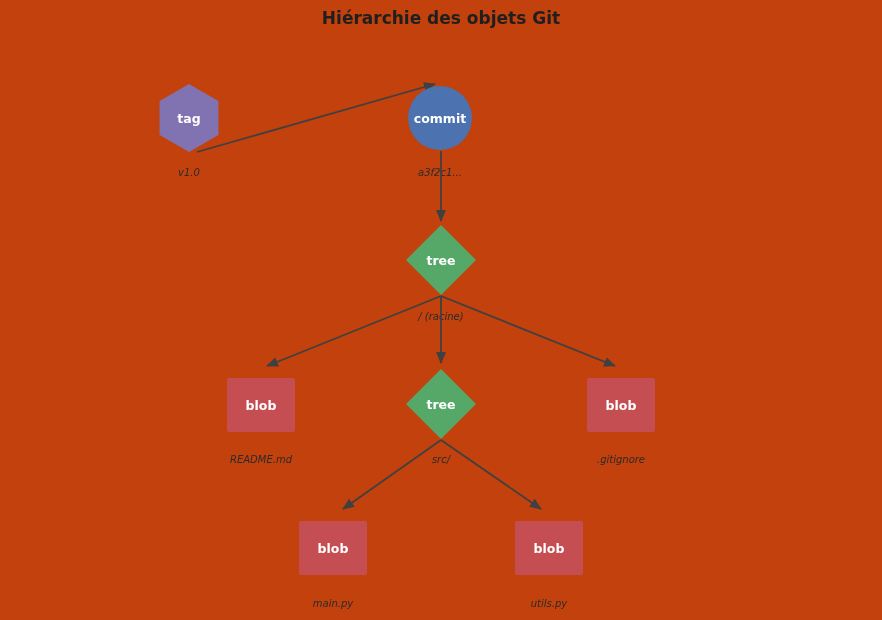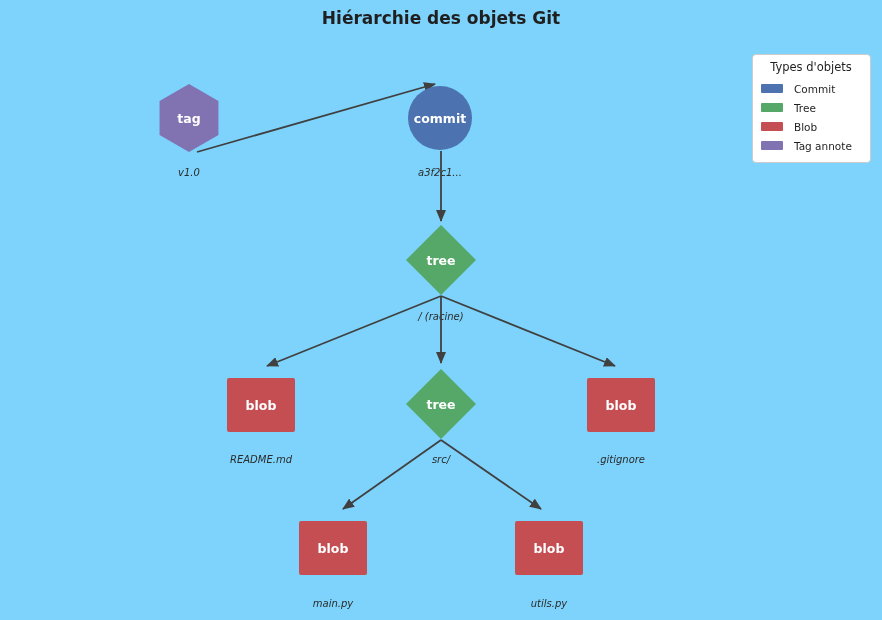--- a/index.html
+++ b/index.html
@@ -1,19 +1,19 @@
 <!DOCTYPE html>
 <html style="--title-color: #1f1f1f; --sublabel-color: #2b2b2b; --legend-border: #cccccc;"><head>
 <meta charset="utf-8">
 <style>
   html,body{margin:0;padding:0;background:#ffffff;}
   .figure{
     position:relative;
     width:882px;height:620px;
-    background:#7dd3fc;
+    background:#c2410c;
     font-family:"DejaVu Sans","Liberation Sans",sans-serif;
     overflow:hidden;
     text-decoration:underline;
   }
   .fig-title{
     position:absolute;top:8px;left:0;width:882px;
     text-align:center;
     font-size:17px;font-weight:bold;
     color:var(--title-color,#1f1f1f);
   }
@@ -104,34 +104,13 @@
           <rect x="299" y="521" width="68" height="54" rx="2" fill="#C44E52"></rect>
           <text x="333" y="552.5" text-anchor="middle" class="nodelabel" fill="#ffffff">blob</text>
         </g>
         <g>
           <rect x="515" y="521" width="68" height="54" rx="2" fill="#C44E52"></rect>
           <text x="549" y="552.5" text-anchor="middle" class="nodelabel" fill="#ffffff">blob</text>
         </g>
       </g>
     </svg>
 
-  <div class="legend">
-    <div class="legend-title">Types d'objets</div>
-    <div id="legend-items">
-        <div class="legend-item">
-          <span class="legend-swatch" style="background: rgb(76, 114, 176);"></span>
-          <span class="legend-label">Commit</span>
-        </div>
-        <div class="legend-item">
-          <span class="legend-swatch" style="background: rgb(85, 168, 104);"></span>
-          <span class="legend-label">Tree</span>
-        </div>
-        <div class="legend-item">
-          <span class="legend-swatch" style="background: rgb(196, 78, 82);"></span>
-          <span class="legend-label">Blob</span>
-        </div>
-        <div class="legend-item">
-          <span class="legend-swatch" style="background: rgb(129, 114, 178);"></span>
-          <span class="legend-label">Tag annote</span>
-        </div>
-      </div>
-  </div>
 </div>
 
 </body></html>

